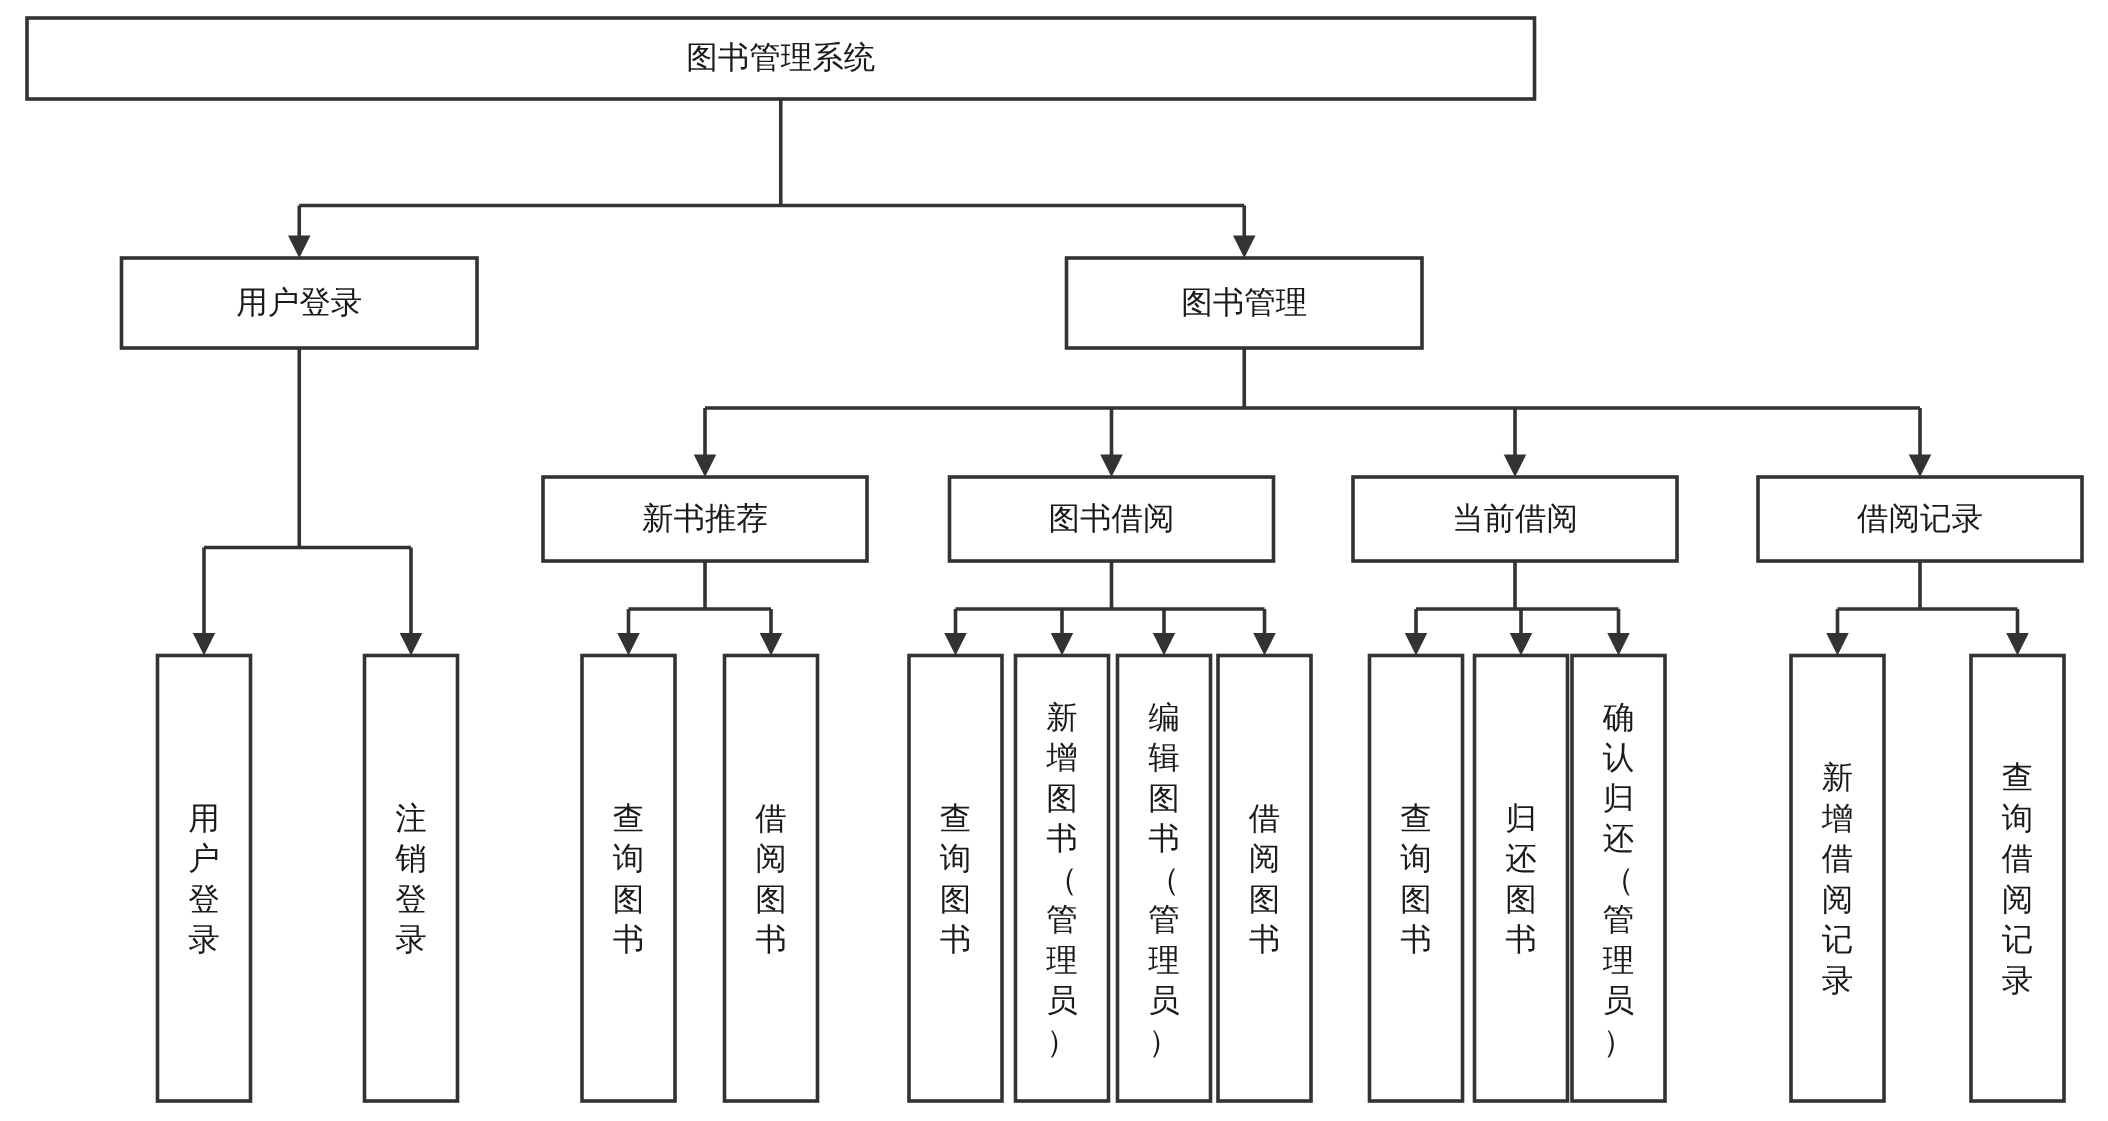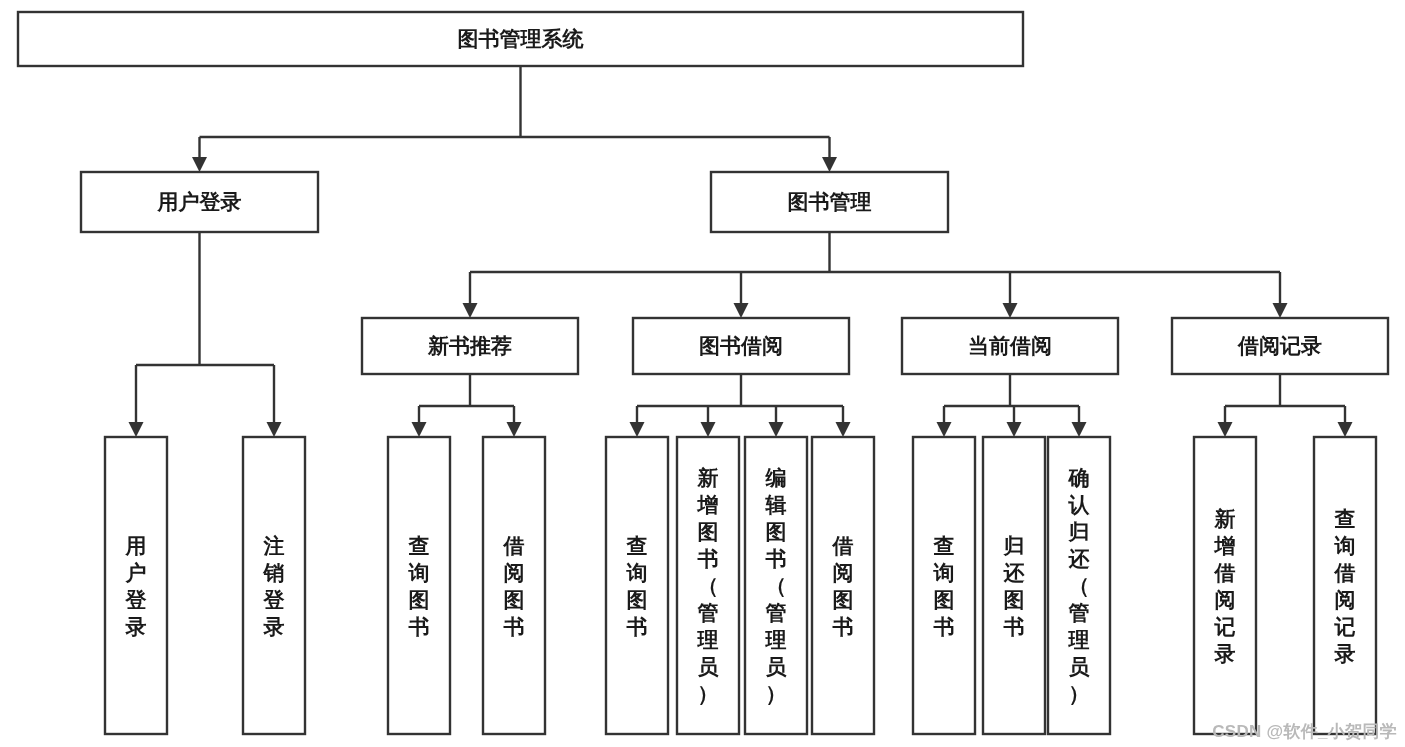--- a/index.html
+++ b/index.html
@@ -12,21 +12,20 @@
     width: 1405px;
     height: 747px;
     font-family: "Liberation Sans", "DejaVu Sans", sans-serif;
     overflow: hidden;
     position: relative;
   }
   #diagram-root {
     position: relative;
     width: 1405px;
     height: 747px;
-    font-weight: bold;
   }
   svg.diagram-canvas {
     position: absolute;
     left: 0;
     top: 0;
     width: 1405px;
     height: 747px;
     display: block;
   }
   .node-box {
@@ -221,14 +220,13 @@
         <g>
           <rect x="1194" y="437" width="62" height="297" class="node-box"></rect>
           <text x="1225" y="525.56" class="node-label-v"><tspan x="1225" dy="0">新</tspan><tspan x="1225" dy="27">增</tspan><tspan x="1225" dy="27">借</tspan><tspan x="1225" dy="27">阅</tspan><tspan x="1225" dy="27">记</tspan><tspan x="1225" dy="27">录</tspan></text>
         </g>
         <g>
           <rect x="1314" y="437" width="62" height="297" class="node-box"></rect>
           <text x="1345" y="525.56" class="node-label-v"><tspan x="1345" dy="0">查</tspan><tspan x="1345" dy="27">询</tspan><tspan x="1345" dy="27">借</tspan><tspan x="1345" dy="27">阅</tspan><tspan x="1345" dy="27">记</tspan><tspan x="1345" dy="27">录</tspan></text>
         </g>
       </g>
   </svg>
-  <div class="watermark">CSDN @软件_小贺同学</div>
 </div>
 
 </body></html>

